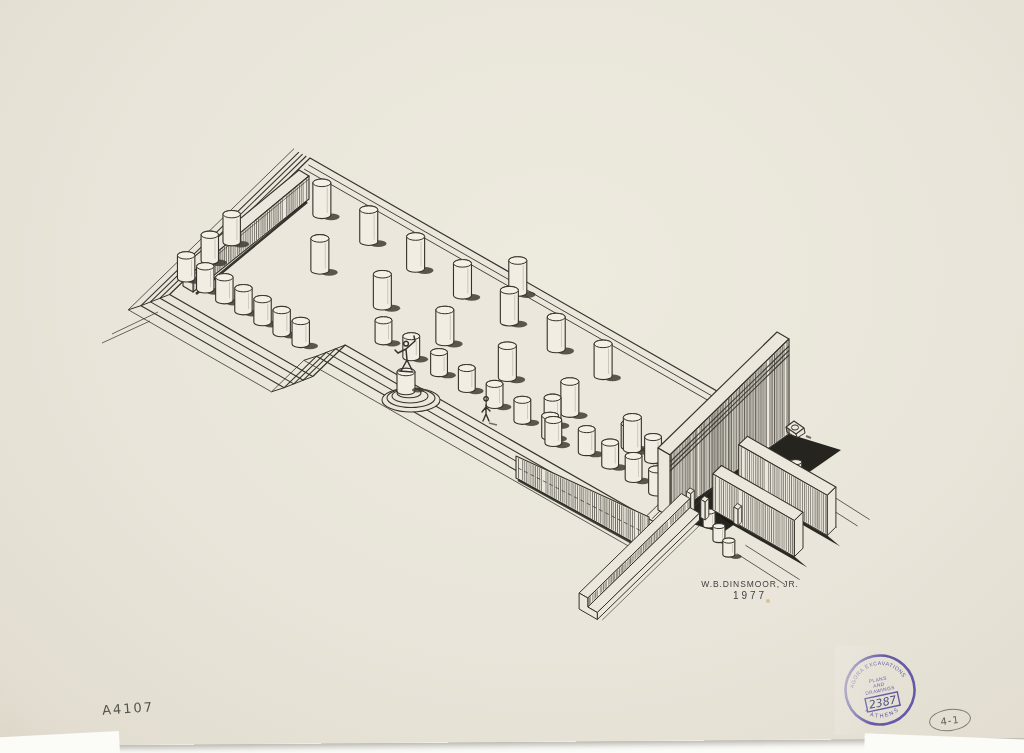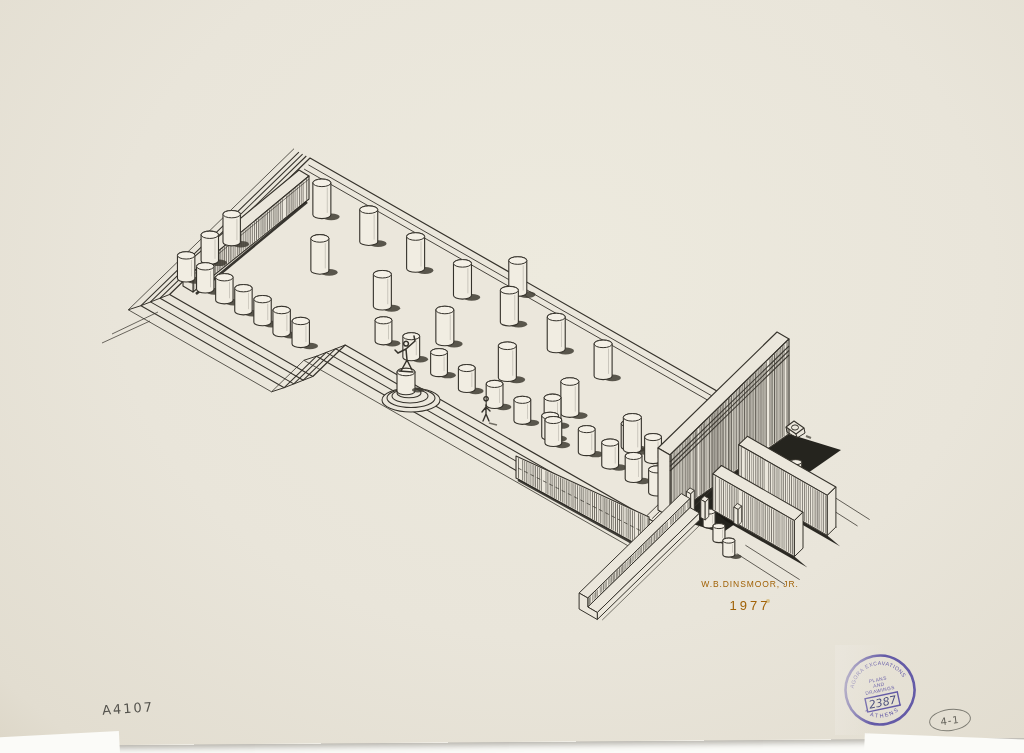--- a/index.html
+++ b/index.html
@@ -4,23 +4,23 @@
 <style>
   html,body{margin:0;padding:0;background:#fbfbf8;}
   .stage{position:relative;width:1024px;height:753px;overflow:hidden;background:#fbfbf8;
          font-family:"Liberation Sans", sans-serif;}
   .paper{position:absolute;left:-10px;top:-12px;width:1044px;height:754px;
          transform:rotate(-0.45deg);
          background:radial-gradient(ellipse at 54% 38%, #edeade 0%, #e9e5da 55%, #e2ddd0 92%, #dcd6c7 100%);
          box-shadow:0 3px 6px rgba(90,85,70,0.45);}
   .speck{position:absolute;width:4px;height:4px;border-radius:50%;background:#c8a24a;opacity:.55;}
   .scene-svg{position:absolute;left:0;top:0;}
-  .sig{position:absolute;left:688px;top:579px;width:124px;text-align:center;color:#a16207;}
+  .sig{position:absolute;left:688px;top:579px;width:124px;text-align:center;color:#404040;}
   .sig-name{font-size:8.5px;letter-spacing:0.9px;white-space:nowrap;}
-  .sig-year{font-size:13px;letter-spacing:3px;margin-top:9px;}
+  .sig-year{font-size:10px;letter-spacing:3px;margin-top:1px;}
   .pencil-cat{position:absolute;left:102px;top:701px;font-size:13px;letter-spacing:2px;
               color:#45443f;transform:rotate(-4deg);opacity:.9;font-family:"DejaVu Sans",sans-serif;}
   .pencil-sheet{position:absolute;left:929px;top:709px;width:40px;height:20px;
                 border:1.2px solid #6b6a62;border-radius:50%;transform:rotate(-7deg);
                 display:flex;align-items:center;justify-content:center;
                 font-size:10px;letter-spacing:1px;color:#4a4942;opacity:.85;
                 font-family:"DejaVu Sans",sans-serif;}
   .stamp{position:absolute;left:837px;top:647px;width:86px;height:86px;transform:rotate(-12deg);opacity:.93;}
   .st-ring{fill:none;stroke:var(--stamp,#5b51a4);stroke-width:2.6;}
   .st-arc{font-size:5.3px;letter-spacing:0.55px;fill:var(--stamp,#5b51a4);text-anchor:middle;}

